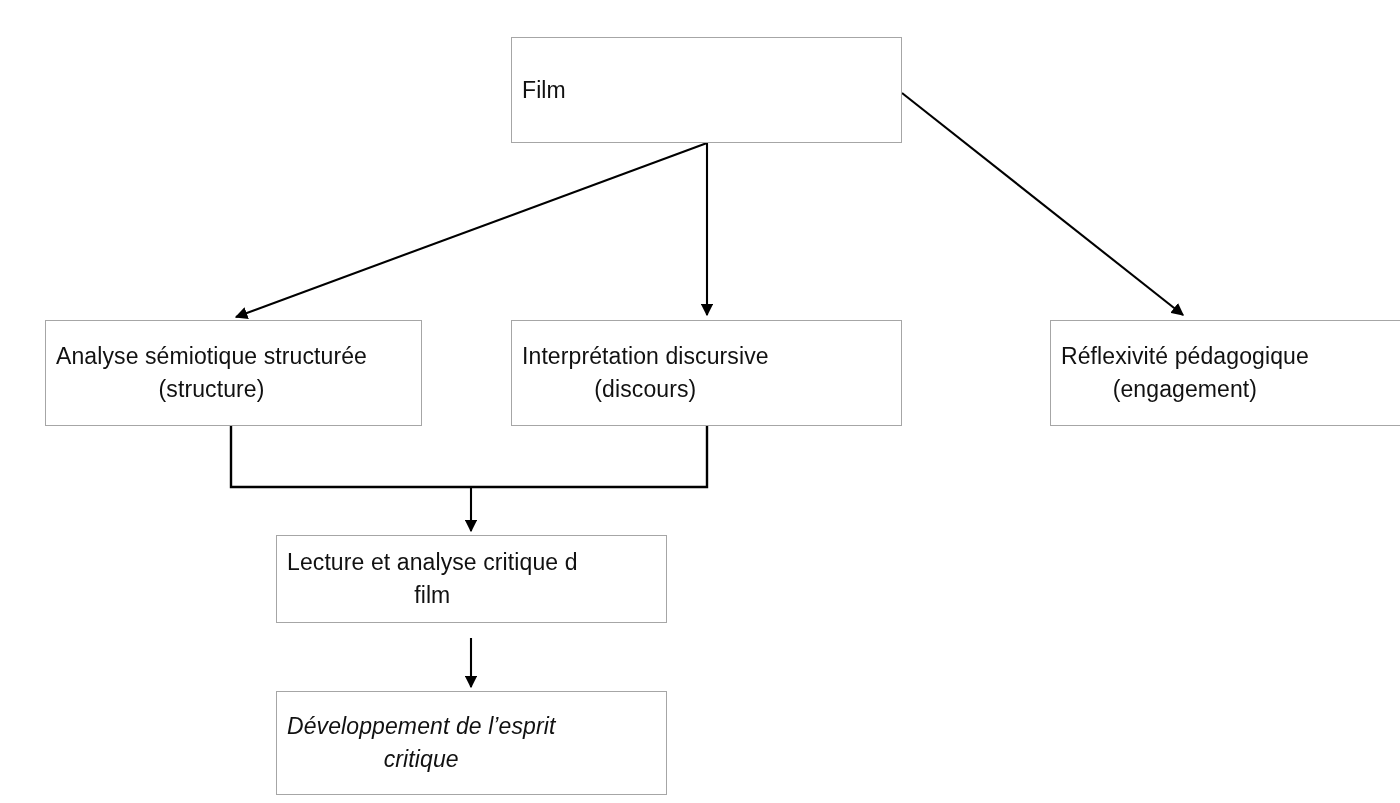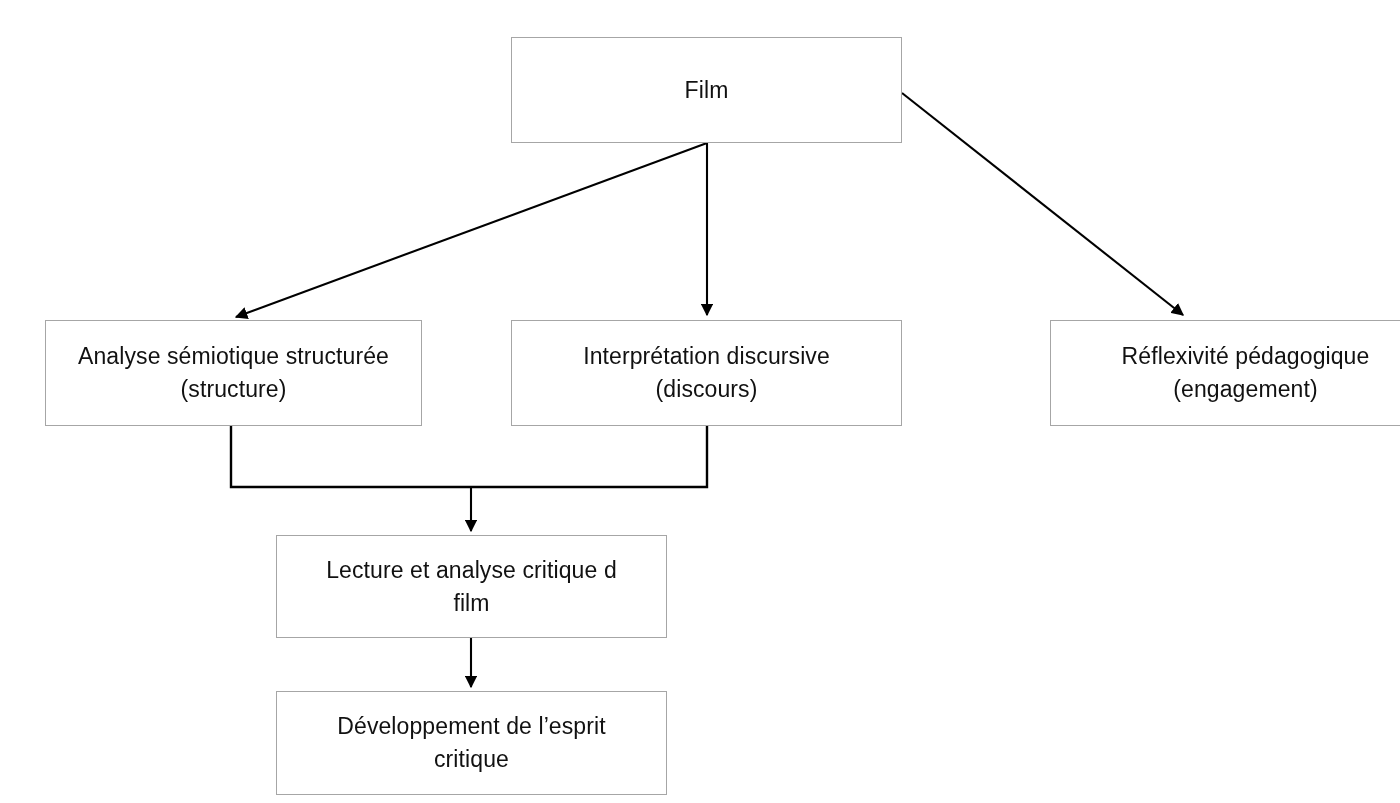--- a/index.html
+++ b/index.html
@@ -27,21 +27,21 @@
     height: 803px;
     pointer-events: none;
   }
   .node {
     position: absolute;
     box-sizing: border-box;
     border: 1.6px solid #a6a6a6;
     background: #ffffff;
     display: flex;
     align-items: center;
-    justify-content: center;
+    justify-content: flex-start;
     text-align: center;
   }
   .node .node-label {
     font-size: 23px;
     line-height: 1.42;
     color: #111111;
     letter-spacing: 0.1px;
     padding: 0 10px;
     white-space: pre-line;
   }
@@ -85,23 +85,23 @@
   <div class="node" style="left:45px; top:320px; width:377px; height:106px;">
     <span class="node-label">Analyse sémiotique structurée
 (structure)</span>
   </div>
 
   <div class="node" style="left:1050px; top:320px; width:391px; height:106px;">
     <span class="node-label">Réflexivité pédagogique
 (engagement)</span>
   </div>
 
-  <div class="node" style="left:276px; top:535px; width:391px; height:103px;">
+  <div class="node" style="left:276px; top:535px; width:391px; height:88px;">
     <span class="node-label">Lecture et analyse critique d
 film</span>
   </div>
 
-  <div class="node" style="left:276px; top:691px; width:391px; height:104px;">
+  <div class="node" style="left:276px; top:691px; width:391px; height:104px;font-style:italic;">
     <span class="node-label">Développement de l’esprit
 critique</span>
   </div>
 
 </div>
 
 </body></html>

